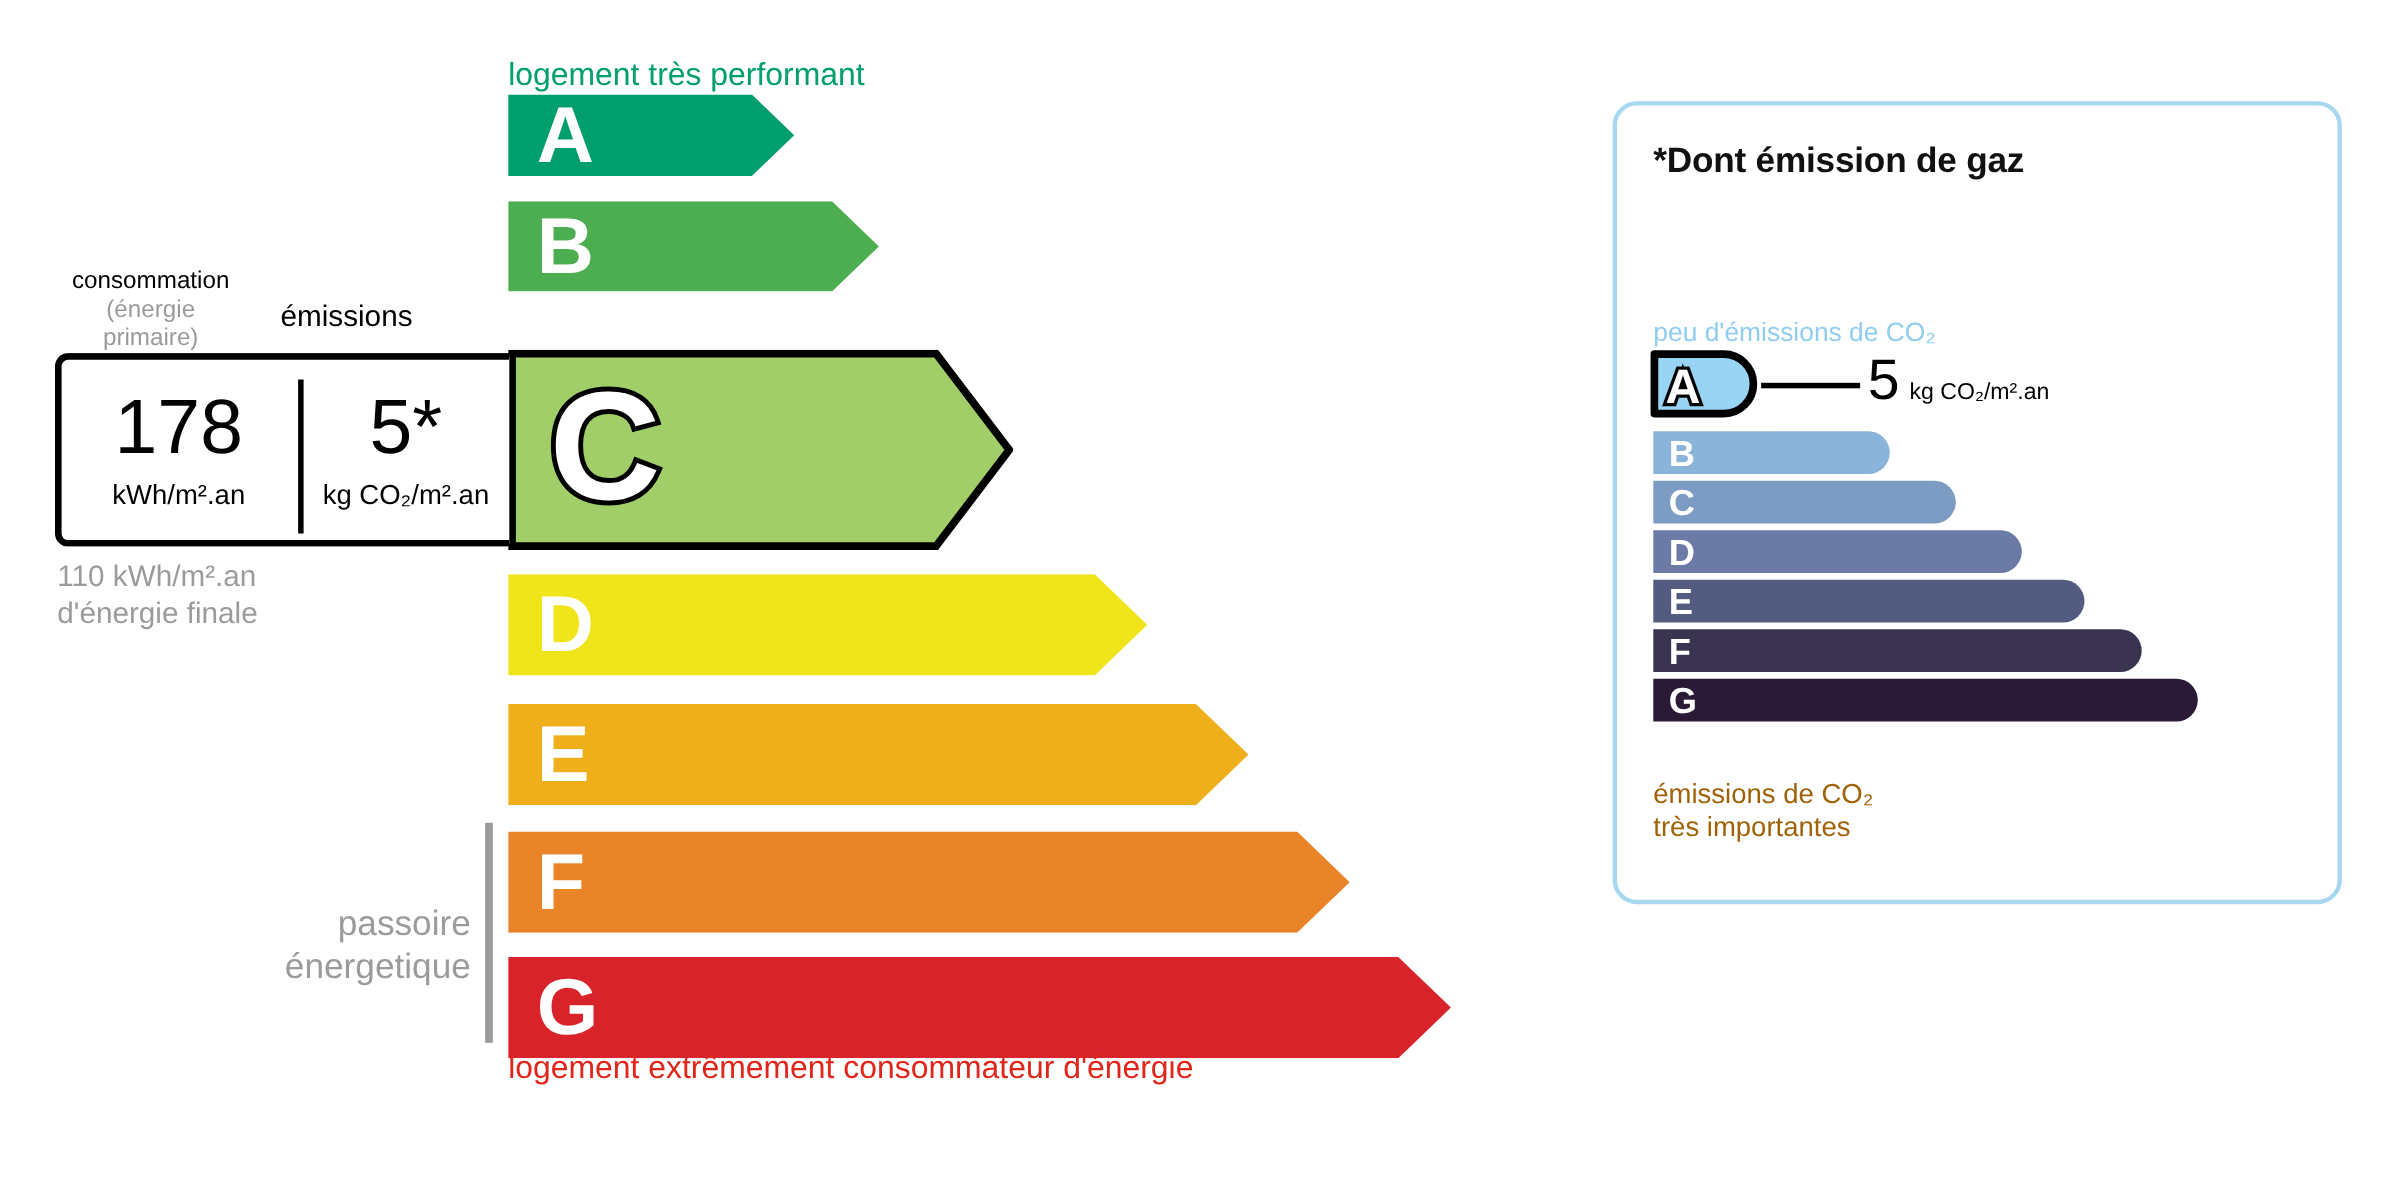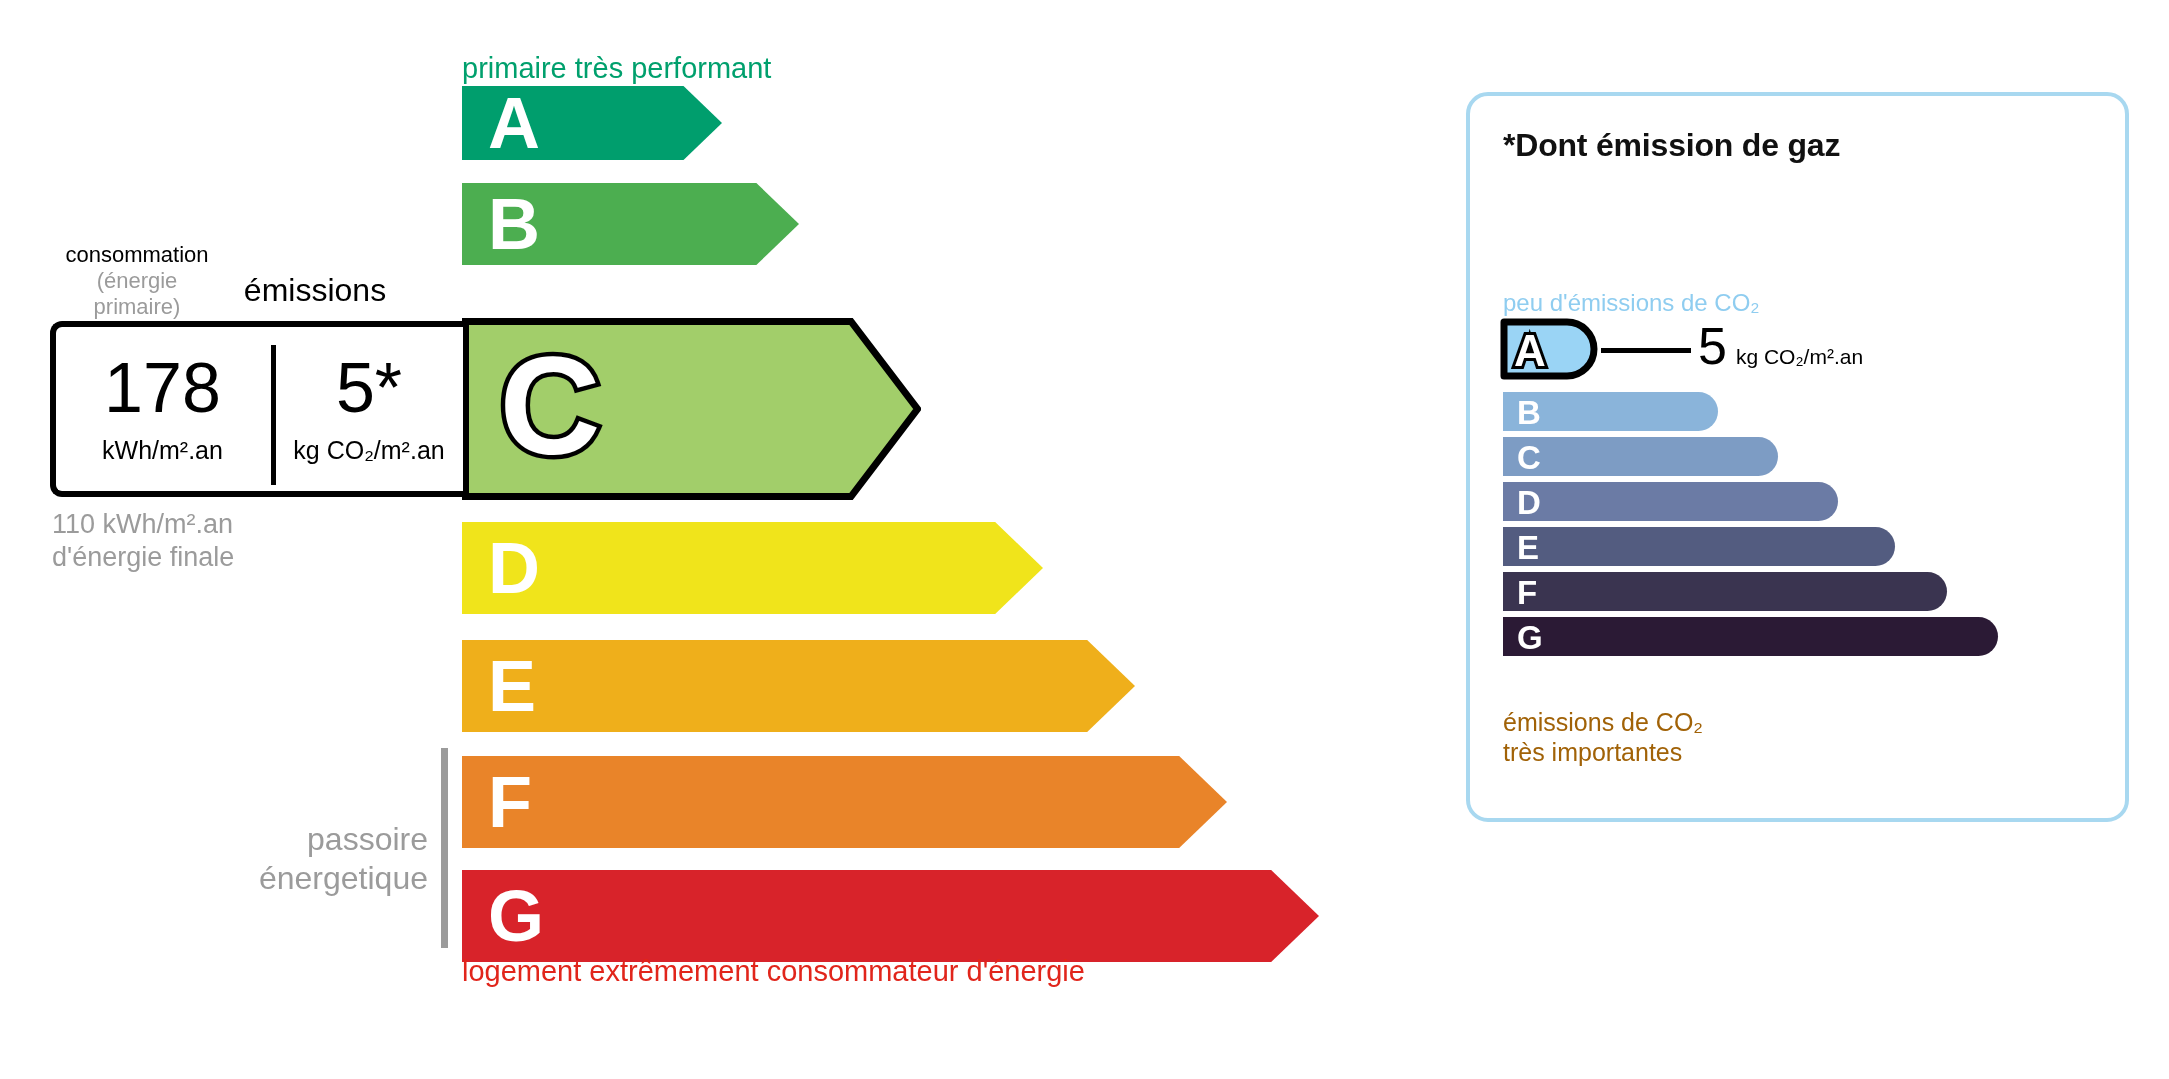--- a/index.html
+++ b/index.html
@@ -119,21 +119,21 @@
     font-size: 22px;
     color: #000;
     line-height: 1.18;
   }
   #label-conso .sub { color: #9b9b9b; }
   #label-emis {
     position: absolute;
     left: 222px; top: 272px;
     width: 186px;
     text-align: center;
-    font-size: 32px;
+    font-size: 27px;
     color: #000;
   }
   #final-energy {
     position: absolute;
     left: 52px; top: 508px;
     font-size: 27px;
     color: #9b9b9b;
     line-height: 1.22;
   }
 
@@ -238,21 +238,21 @@
     color: #000;
     margin-left: 9px;
     line-height: 1;
   }
 </style>
 </head>
 <body>
 
 <div id="dpe-panel">
 
-  <div id="top-caption">primaire très performant</div>
+  <div id="top-caption">logement très performant</div>
 
   <div id="bands-container">
       <div class="band-row" style="top: 86px; width: 260px; height: 74px;">
         <svg class="band-shape" viewBox="0 0 260 74" preserveAspectRatio="none">
           <path d="M0,0 H221.51999999999998 L260,37 L221.51999999999998,74 H0 Z" fill="#009e6d"></path>
         </svg>
         <div class="band-letter">A</div>
       </div>
       <div class="band-row" style="top: 183px; width: 337px; height: 82px;">
         <svg class="band-shape" viewBox="0 0 337 82" preserveAspectRatio="none">

